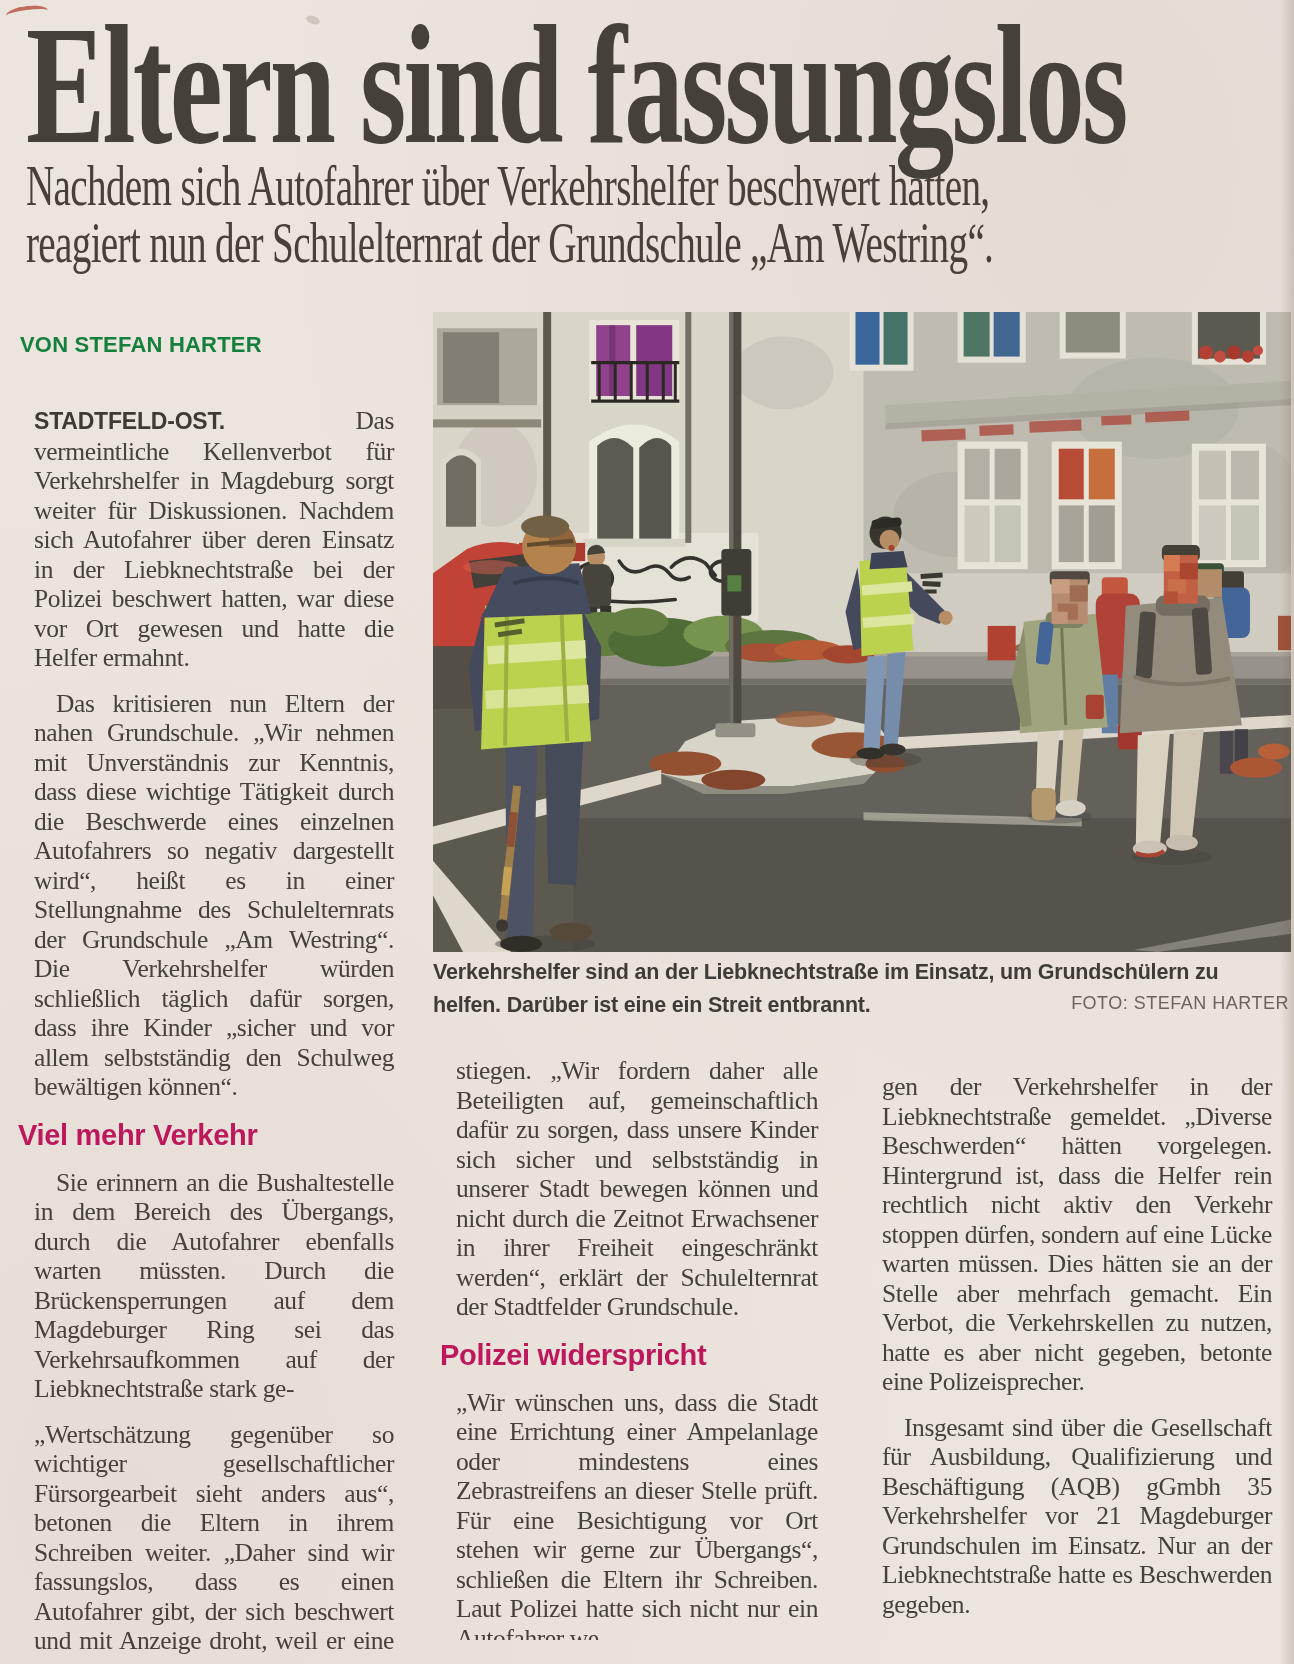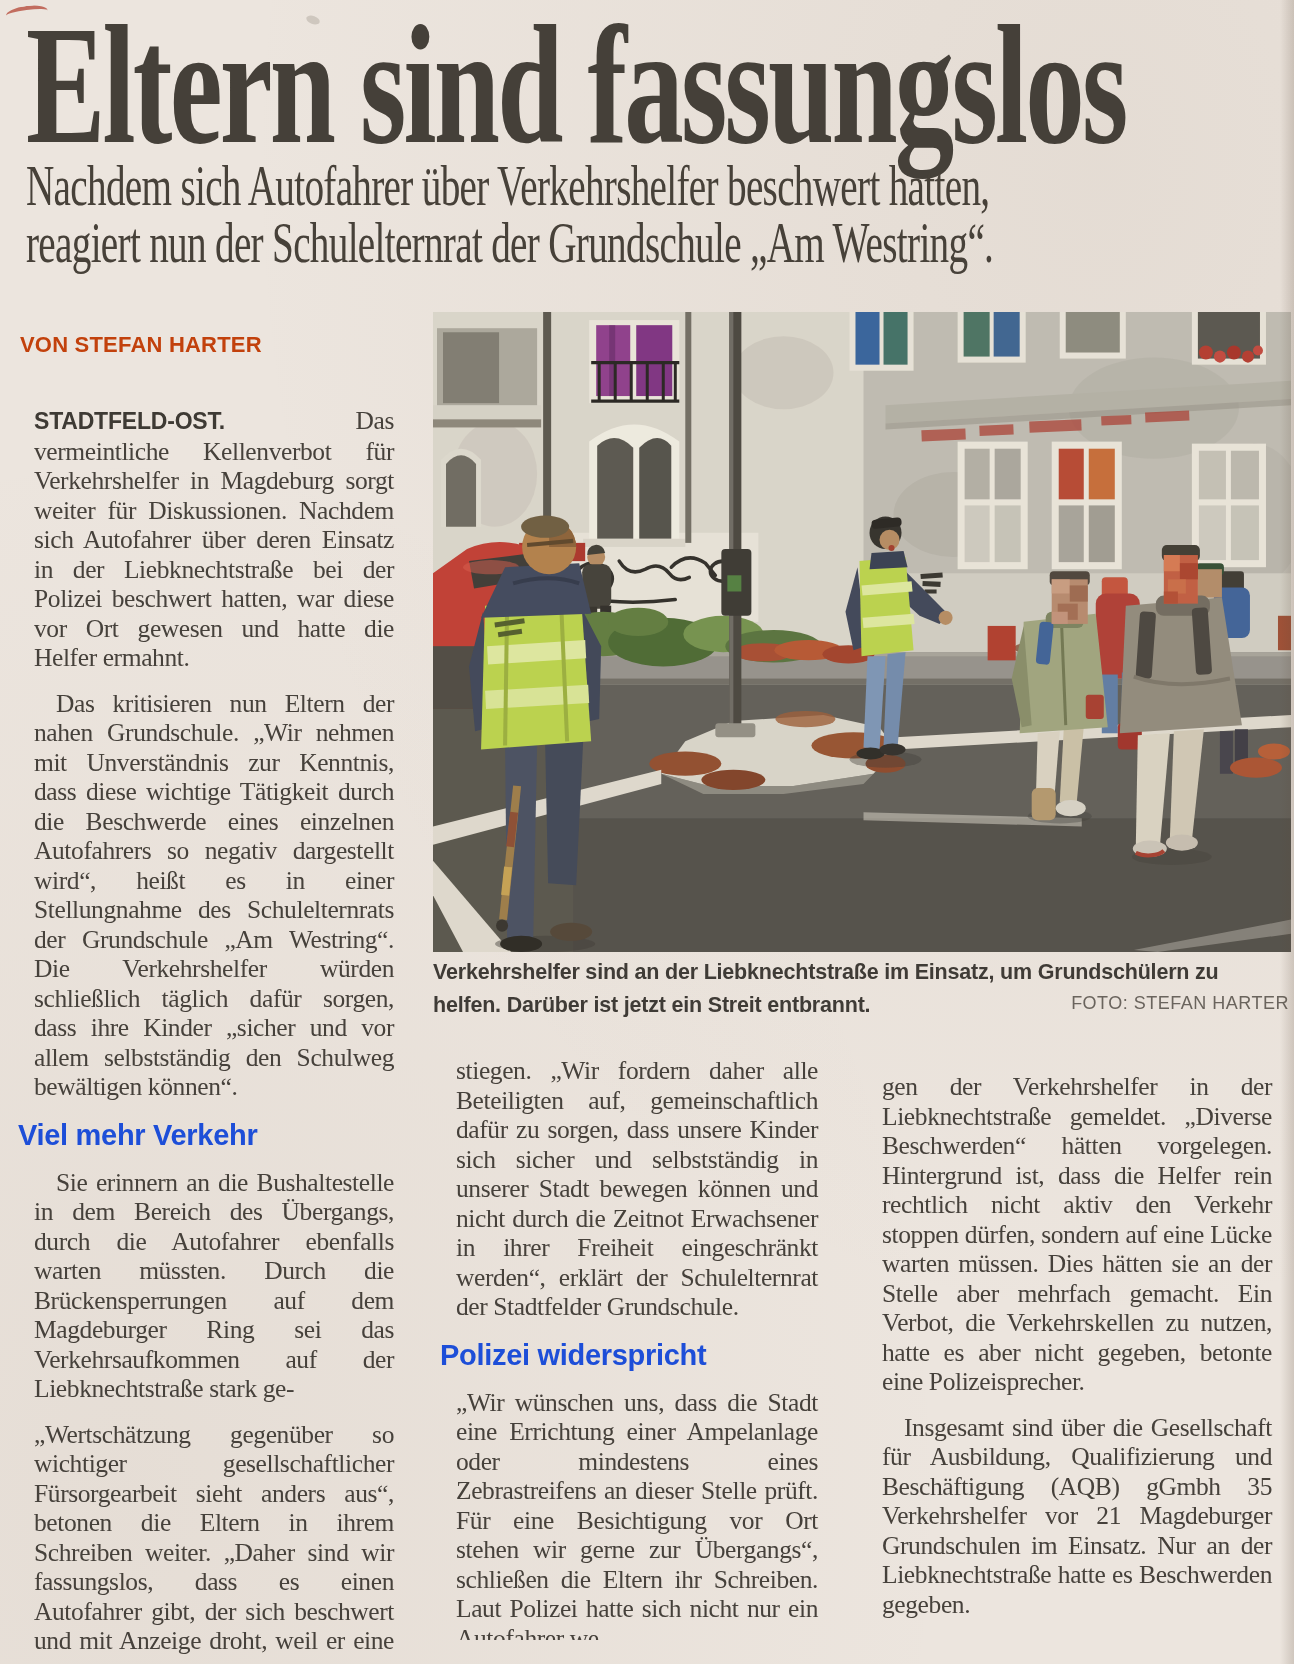--- a/index.html
+++ b/index.html
@@ -27,40 +27,40 @@
     transform:scaleX(0.70); transform-origin:left top;
   }
   .subheadline {
     position:absolute; left:26px; top:158px; margin:0; width:1500px;
     font-size:56px; line-height:57px; letter-spacing:-1px; color:#474139;
     transform:scaleX(0.70); transform-origin:left top;
   }
   .byline {
     position:absolute; left:20px; top:332px;
     font-family:"Liberation Sans", sans-serif; font-weight:bold;
-    font-size:22px; letter-spacing:0.2px; color:#c2410c;
+    font-size:22px; letter-spacing:0.2px; color:#15803d;
   }
 
   .col { position:absolute; overflow:hidden; }
   .col1 { left:18px;  top:390px;  width:392px; height:1266px; }
   .col2 { left:440px; top:1040px; width:394px; height:600px; }
   .col3 { left:866px; top:1056px; width:422px; height:600px; }
 
   .body-p {
     margin:16px; text-align:justify; hyphens:auto; -webkit-hyphens:auto;
     font-size:25.5px; line-height:29.5px; letter-spacing:-0.4px; color:#46413b;
   }
   .indent { text-indent:22px; }
   .lead {
     font-family:"Liberation Sans", sans-serif; font-weight:bold;
     font-size:23px; letter-spacing:-0.2px; color:#3e3a34;
   }
   .subhead {
     margin:17px 0 9px 0; font-family:"Liberation Sans", sans-serif; font-weight:bold;
-    font-size:29px; letter-spacing:-0.3px; color:#1d4ed8;
+    font-size:29px; letter-spacing:-0.3px; color:#be185d;
   }
 
   .photo { position:absolute; left:433px; top:312px; width:858px; height:640px; margin:0; }
   .photo svg { display:block; width:100%; height:100%; }
 
   .caption {
     position:absolute; left:433px; top:956px; width:858px;
     font-family:"Liberation Sans", sans-serif; font-weight:bold;
     font-size:21.5px; line-height:33px; letter-spacing:-0.2px; color:#3f3b36;
   }
@@ -394,21 +394,21 @@
         <path d="M116,205 a27,27 0 0 1 27,27 l-27,0 z" fill="#8a5f35"></path>
         <ellipse cx="112" cy="212" rx="24" ry="11" fill="#6b5a3d"></ellipse>
         <line x1="94" y1="230" x2="140" y2="226" stroke="#5a4326" stroke-width="4"></line>
       </g>
 
       <rect x="0" y="0" width="857" height="632" fill="#e8dccb" opacity=".05"></rect>
     </svg>
   </figure>
 
   <div class="caption">
-    <span>Verkehrshelfer sind an der Liebknechtstraße im Einsatz, um Grundschülern zu helfen. Darüber ist jetzt ein Streit entbrannt.</span>
+    <span>Verkehrshelfer sind an der Liebknechtstraße im Einsatz, um Grundschülern zu helfen. Darüber ist eine ein Streit entbrannt.</span>
     <span class="credit">FOTO: STEFAN HARTER</span>
   </div>
 
   <div class="col col2">
     <p class="body-p" lang="de">stiegen. „Wir fordern daher alle Beteiligten auf, gemeinschaftlich dafür zu sorgen, dass unsere Kinder sich sicher und selbstständig in unserer Stadt bewegen können und nicht durch die Zeitnot Erwachsener in ihrer Freiheit eingeschränkt werden“, erklärt der Schulelternrat der Stadtfelder Grundschule.</p>
     <h3 class="subhead">Polizei widerspricht</h3>
     <p class="body-p" lang="de">„Wir wünschen uns, dass die Stadt eine Errichtung einer Ampelanlage oder mindestens eines Zebrastreifens an dieser Stelle prüft. Für eine Besichtigung vor Ort stehen wir gerne zur Übergangs“, schließen die Eltern ihr Schreiben. Laut Polizei hatte sich nicht nur ein Autofahrer we-</p>
   </div>
 
   <div class="col col3">

